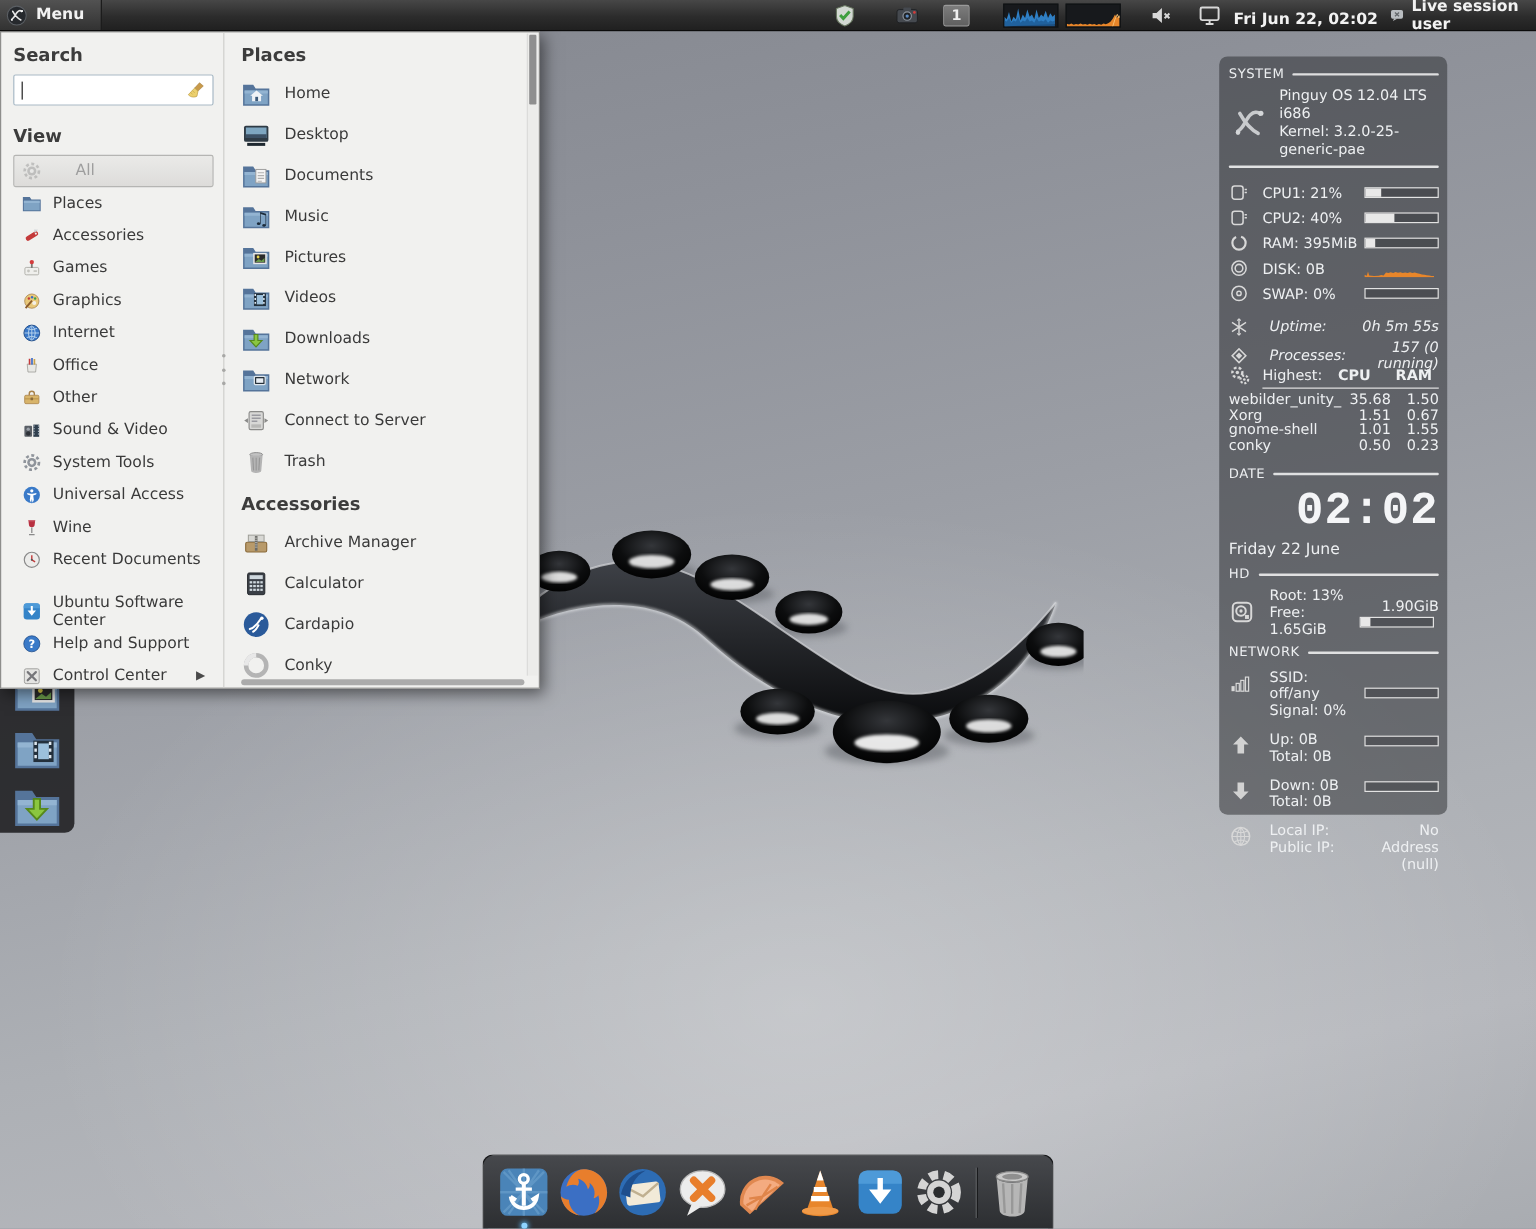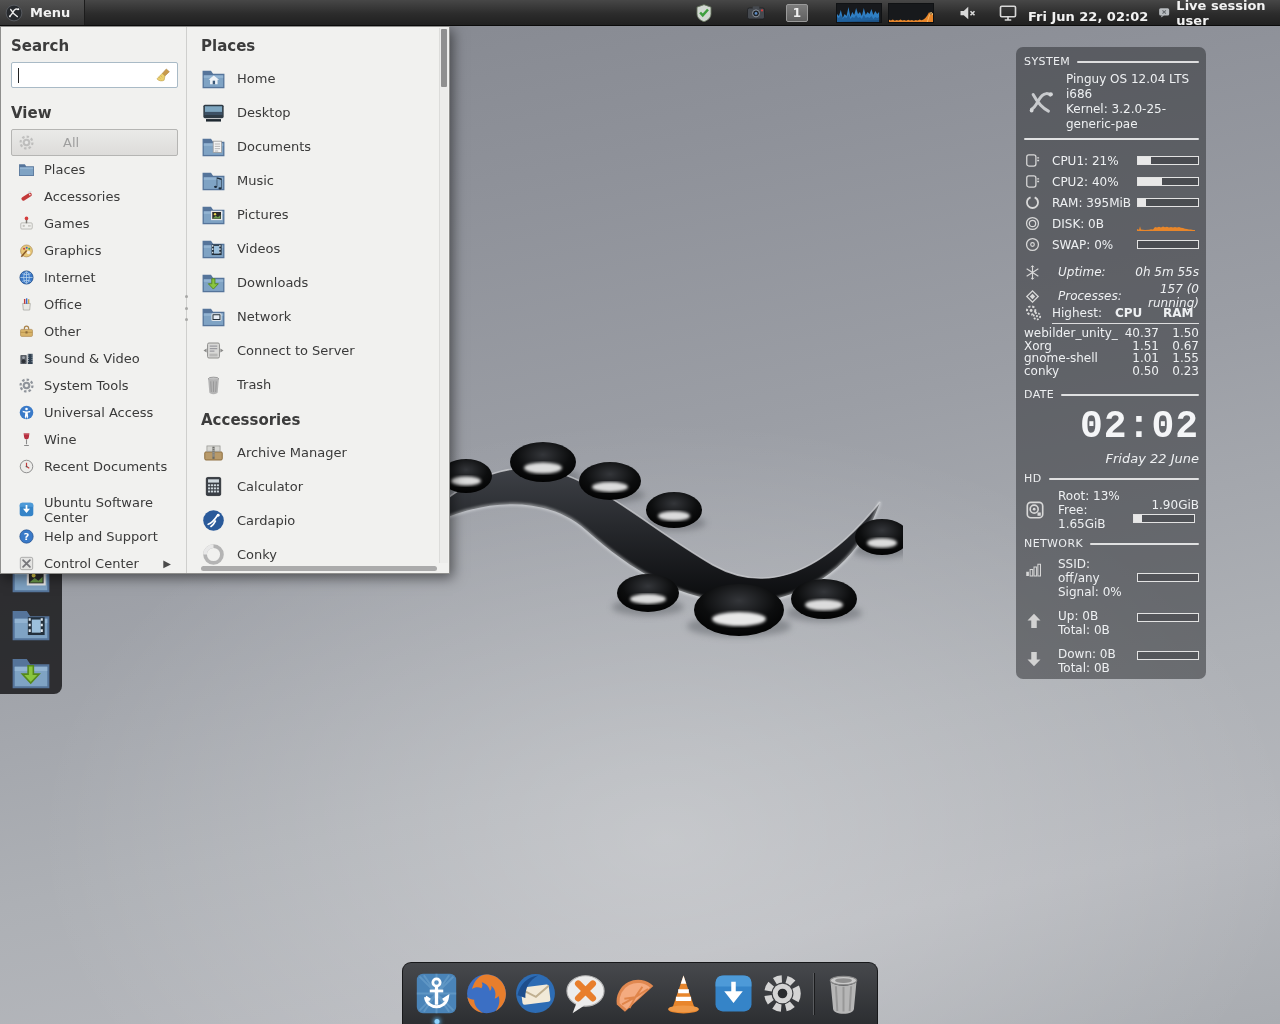--- a/index.html
+++ b/index.html
@@ -74,21 +74,21 @@
   .irow { display:grid; grid-template-columns:24px 1fr auto; align-items:center; gap:10px; height:20px;font-style:italic; }
   .irow .icon { width:17px; height:17px; }
   .irow .v { text-align:right; }
   .hhead { display:grid; grid-template-columns:24px 1fr 44px 36px; align-items:center; gap:4px; height:21px; }
   .hhead .icon { width:19px; height:19px; }
   .hhead .c { text-align:left;font-weight:bold; }
   .hline { margin-left:28px; border-bottom:1px solid rgba(235,235,235,.9); }
   .trow { display:grid; grid-template-columns:28px 1fr 44px 36px; gap:4px; line-height:12.5px; font-size:12px; }
   .trow .c { text-align:right; }
   .bigtime { text-align:right; font-size:38px; font-weight:bold; letter-spacing:1px; color:#f4f5f7; margin-top:2px; line-height:44px;font-family:Liberation Mono, monospace; }
-  .dateline { text-align:right; font-size:13px; margin:2px 0 6px;font-style:italic; }
+  .dateline { text-align:left; font-size:13px; margin:2px 0 6px; }
   .hdrow { display:grid; grid-template-columns:30px 1fr 66px; gap:4px; align-items:center; margin:4px 0 6px; }
   .hdrow .icon { width:22px; height:22px; }
   .hdrow .lines { line-height:14px; }
   .hdrow .right { text-align:right; }
   .hdrow .right .cbar { margin-top:2px; }
   .nrow { display:grid; grid-template-columns:30px 1fr 66px; gap:4px; margin:7px 0 10px; }
   .nrow .icon { width:20px; height:20px; margin-top:2px; }
   .nrow .lines { line-height:14px; }
   .nrow .right { text-align:right; line-height:14px; }
   .nrow .right .cbar { display:inline-block; vertical-align:middle; }
@@ -310,21 +310,21 @@
           <circle cx="10.9" cy="11.1" r=".9" fill="#d8d8d8"></circle>
         </svg></span>
     <span>Highest:</span>
     <span class="c">CPU</span>
     <span class="c">RAM</span>
   </div>
   <div class="hline"></div>
   <div id="hrows" style="margin-top:3px">
       <div class="trow" style="grid-template-columns: 28px 1fr 44px 36px;">
         <span style="grid-column: 1 / span 2;">webilder_unity_</span>
-        <span class="c">40.37</span>
+        <span class="c">35.68</span>
         <span class="c">1.50</span>
       </div>
       <div class="trow" style="grid-template-columns: 28px 1fr 44px 36px;">
         <span style="grid-column: 1 / span 2;">Xorg</span>
         <span class="c">1.51</span>
         <span class="c">0.67</span>
       </div>
       <div class="trow" style="grid-template-columns: 28px 1fr 44px 36px;">
         <span style="grid-column: 1 / span 2;">gnome-shell</span>
         <span class="c">1.01</span>
@@ -395,20 +395,34 @@
       </div>
       <div class="nrow">
         <span class="icon"><svg viewBox="0 0 16 16" width="100%" height="100%" preserveAspectRatio="xMidYMid meet">
             <path d="M8 13.8L2.8 8.4h3V2.4h4.4v6h3z" fill="#d2d2d2"></path>
           </svg></span>
         <div class="lines">
           <div>Down: 0B</div>
           <div>Total: 0B</div>
         </div>
         <div class="right"><div class="cbar bar-top"><i style="width: 0%;"></i></div></div>
+      </div>
+      <div class="nrow">
+        <span class="icon"><svg viewBox="0 0 16 16" width="100%" height="100%" preserveAspectRatio="xMidYMid meet">
+            <circle cx="8" cy="8" r="5.9" fill="none" stroke="#d8d8d8" stroke-width="1"></circle>
+            <path d="M2.1 8h11.8M8 2.1v11.8M3.8 4.4a8.8 8.8 0 0 0 8.4 0M3.8 11.6a8.8 8.8 0 0 1 8.4 0M8 2.1a8.2 8.2 0 0 1 0 11.8M8 2.1a8.2 8.2 0 0 0 0 11.8" stroke="#d8d8d8" stroke-width=".7" fill="none"></path>
+          </svg></span>
+        <div class="lines">
+          <div>Local IP:</div>
+          <div>Public IP:</div>
+        </div>
+        <div class="right">
+          <div>No Address</div>
+          <div>(null)</div>
+        </div>
       </div>
     </div>
 </div>
 
 <div class="dock" id="dock">
     <div class="dock-item">
       <span class="icon"><svg viewBox="0 0 16 16" width="100%" height="100%" preserveAspectRatio="xMidYMid meet">
           <rect x="1" y="1" width="14" height="14" rx="2.2" fill="#4a84b8"></rect>
           <path d="M2 2l12 12M14 2L2 14M8 1v14M1 8h14M3.5 1.5L12.5 14.5M12.5 1.5L3.5 14.5" stroke="#71a6cf" stroke-width=".7" opacity=".55"></path>
           <circle cx="8" cy="4.1" r="1.3" fill="none" stroke="#fff" stroke-width="1"></circle>

